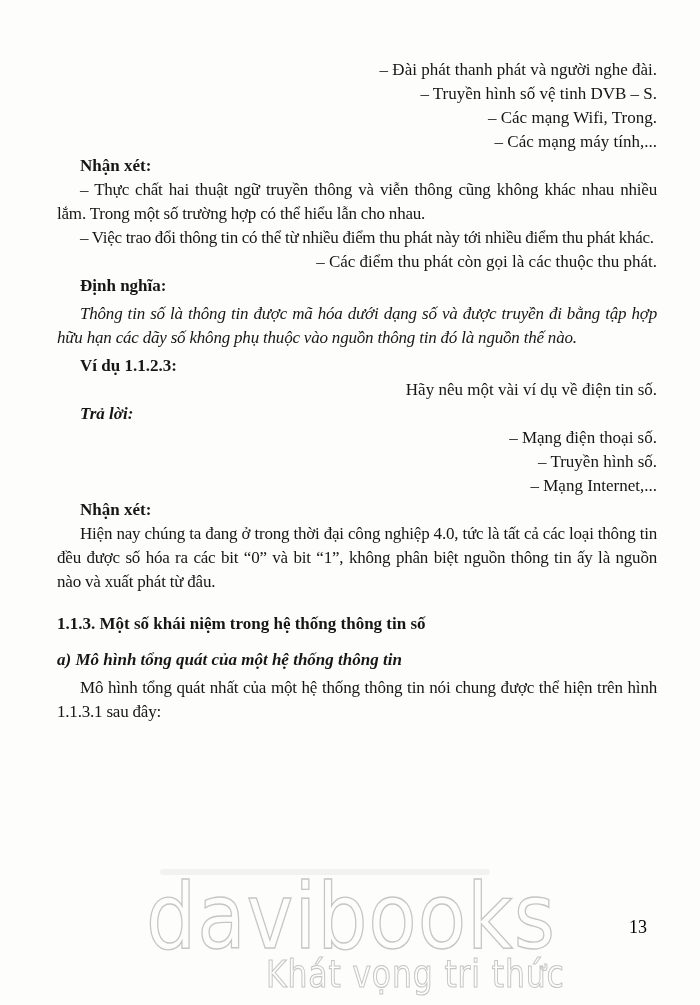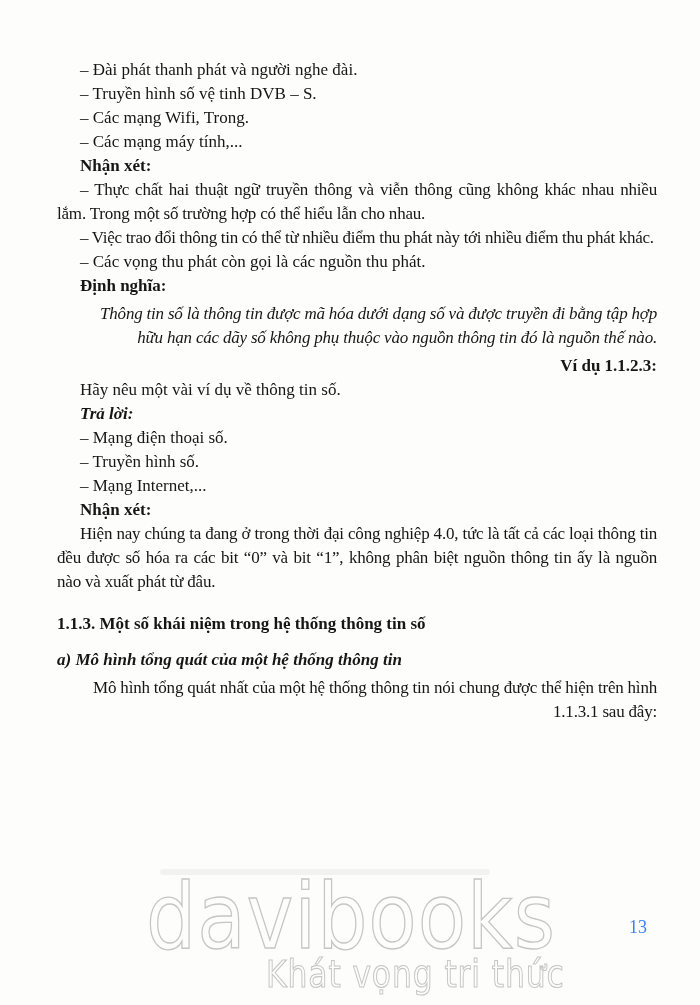--- a/index.html
+++ b/index.html
@@ -21,21 +21,21 @@
     top: 58px;
     width: 600px;
   }
 
   .content p {
     margin: 0;
     font-size: 17px;
     line-height: 24px;
   }
 
-  .indent { padding-left: 23px; }
+  .indent { padding-left: 23px; text-align: right; }
   .label  { padding-left: 23px; font-weight: bold; }
   .label-it { padding-left: 23px; font-weight: bold; font-style: italic; }
 
   .para {
     text-align: justify;
     text-indent: 23px;
     letter-spacing: -0.2px;
   }
   .para-it {
     text-align: justify;
@@ -50,21 +50,21 @@
     font-style: italic;
     font-size: 17.5px;
     margin-top: 10px !important;
   }
   .section {
     font-weight: bold;
     font-size: 18.5px;
     line-height: 28px !important;
     margin-top: 16px !important;
   }
-  .mt4 { margin-top: 4px !important; text-align: right; }
+  .mt4 { margin-top: 4px !important; }
 
   .smudge {
     position: absolute;
     left: 160px;
     top: 869px;
     width: 330px;
     height: 6px;
     background: #ececec;
     border-radius: 3px;
     opacity: 0.7;
@@ -93,41 +93,41 @@
     letter-spacing: 1px;
     -webkit-text-stroke: 1.1px #c6c6c6;
     transform: scaleX(0.85);
   }
 
   .pagenum {
     position: absolute;
     left: 629px;
     top: 917px;
     font-size: 18px;
-    color: #3b82f6;
+    color: #000000;
   }
 </style>
 </head>
 <body>
 
 <div class="page">
 
   <div class="content">
     <p class="indent">– Đài phát thanh phát và người nghe đài.</p>
     <p class="indent">– Truyền hình số vệ tinh DVB – S.</p>
     <p class="indent">– Các mạng Wifi, Trong.</p>
     <p class="indent">– Các mạng máy tính,...</p>
     <p class="label">Nhận xét:</p>
     <p class="para">– Thực chất hai thuật ngữ truyền thông và viễn thông cũng không khác nhau nhiều lắm. Trong một số trường hợp có thể hiểu lẫn cho nhau.</p>
     <p class="para tight">– Việc trao đổi thông tin có thể từ nhiều điểm thu phát này tới nhiều điểm thu phát khác.</p>
-    <p class="indent">– Các vọng thu phát còn gọi là các nguồn thu phát.</p>
+    <p class="indent">– Các điểm thu phát còn gọi là các thuộc thu phát.</p>
     <p class="label">Định nghĩa:</p>
     <p class="para-it mt4">Thông tin số là thông tin được mã hóa dưới dạng số và được truyền đi bằng tập hợp hữu hạn các dãy số không phụ thuộc vào nguồn thông tin đó là nguồn thế nào.</p>
     <p class="label mt4">Ví dụ 1.1.2.3:</p>
-    <p class="indent">Hãy nêu một vài ví dụ về thông tin số.</p>
+    <p class="indent">Hãy nêu một vài ví dụ về điện tin số.</p>
     <p class="label-it">Trả lời:</p>
     <p class="indent">– Mạng điện thoại số.</p>
     <p class="indent">– Truyền hình số.</p>
     <p class="indent">– Mạng Internet,...</p>
     <p class="label">Nhận xét:</p>
     <p class="para">Hiện nay chúng ta đang ở trong thời đại công nghiệp 4.0, tức là tất cả các loại thông tin đều được số hóa ra các bit “0” và bit “1”, không phân biệt nguồn thông tin ấy là nguồn nào và xuất phát từ đâu.</p>
     <p class="section">1.1.3. Một số khái niệm trong hệ thống thông tin số</p>
     <p class="h-it">a) Mô hình tổng quát của một hệ thống thông tin</p>
     <p class="para mt4">Mô hình tổng quát nhất của một hệ thống thông tin nói chung được thể hiện trên hình 1.1.3.1 sau đây:</p>
   </div>

